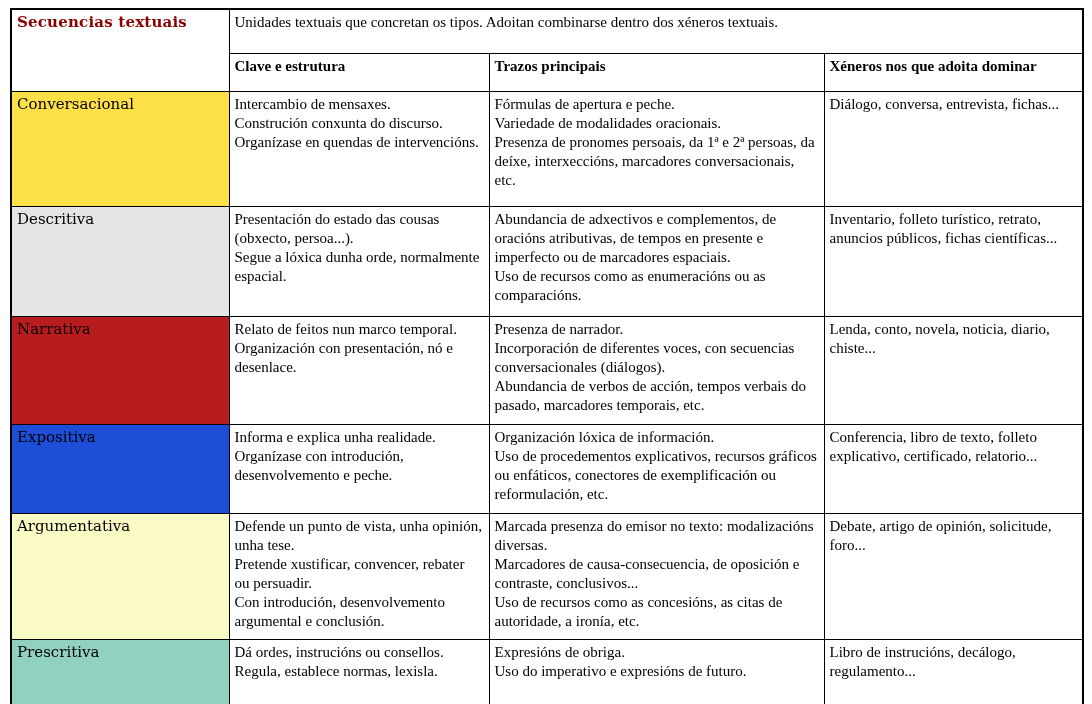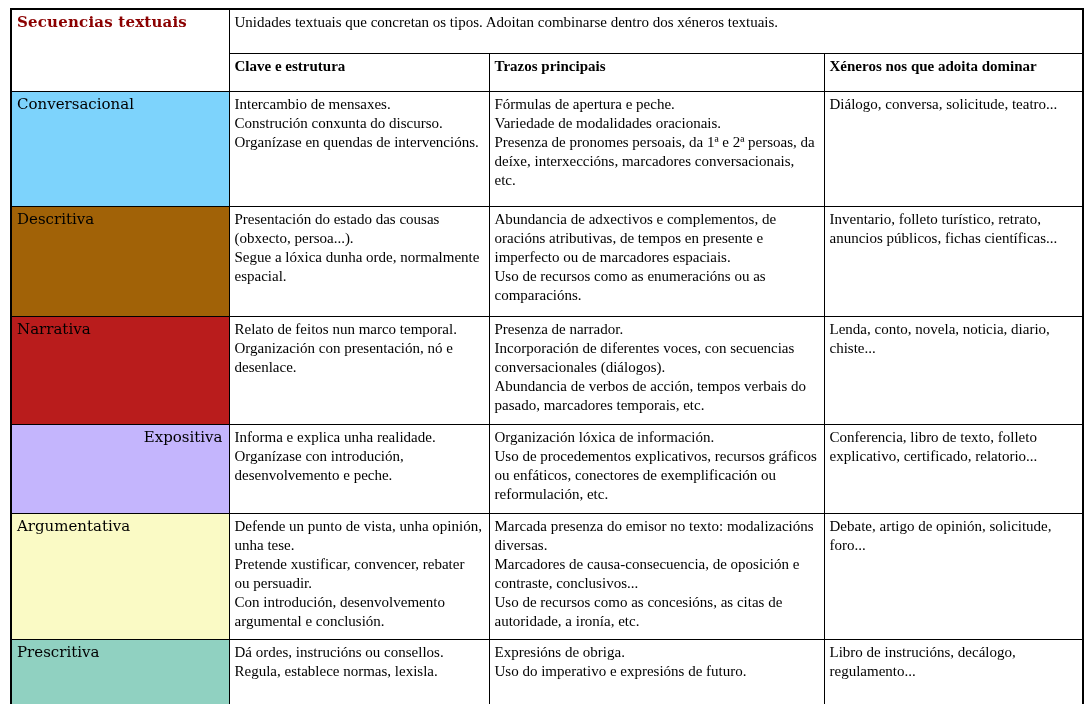--- a/index.html
+++ b/index.html
@@ -61,51 +61,51 @@
       <td class="title-cell" rowspan="2">Secuencias textuais</td>
       <td class="desc-cell" colspan="3">Unidades textuais que concretan os tipos. Adoitan combinarse dentro dos xéneros textuais.</td>
     </tr>
     <tr class="h-cols">
       <td class="col-h">Clave e estrutura</td>
       <td class="col-h">Trazos principais</td>
       <td class="col-h">Xéneros nos que adoita dominar</td>
     </tr>
 
     <tr class="r0">
-      <td class="label-cell" style="background-color: #7dd3fc;">Conversacional</td>
+      <td class="label-cell" style="background-color: #fde047;">Conversacional</td>
       <td class="cell">Intercambio de mensaxes.
 Construción conxunta do discurso.
 Organízase en quendas de intervencións.</td>
       <td class="cell">Fórmulas de apertura e peche.
 Variedade de modalidades oracionais.
 Presenza de pronomes persoais, da 1ª e 2ª persoas, da deíxe, interxeccións, marcadores conversacionais, etc.</td>
-      <td class="cell">Diálogo, conversa, solicitude, teatro...</td>
+      <td class="cell">Diálogo, conversa, entrevista, fichas...</td>
     </tr>
 
     <tr class="r1">
-      <td class="label-cell" style="background-color: #a16207;">Descritiva</td>
+      <td class="label-cell" style="background-color: #e5e5e5;">Descritiva</td>
       <td class="cell">Presentación do estado das cousas (obxecto, persoa...).
 Segue a lóxica dunha orde, normalmente espacial.</td>
       <td class="cell">Abundancia de adxectivos e complementos, de oracións atributivas, de tempos en presente e imperfecto ou de marcadores espaciais.
 Uso de recursos como as enumeracións ou as comparacións.</td>
       <td class="cell">Inventario, folleto turístico, retrato, anuncios públicos, fichas científicas...</td>
     </tr>
 
     <tr class="r2">
       <td class="label-cell" style="background-color: #b91c1c;">Narrativa</td>
       <td class="cell">Relato de feitos nun marco temporal.
 Organización con presentación, nó e desenlace.</td>
       <td class="cell">Presenza de narrador.
 Incorporación de diferentes voces, con secuencias conversacionales (diálogos).
 Abundancia de verbos de acción, tempos verbais do pasado, marcadores temporais, etc.</td>
       <td class="cell">Lenda, conto, novela, noticia, diario, chiste...</td>
     </tr>
 
     <tr class="r3">
-      <td class="label-cell" style="background-color: #c4b5fd; text-align: right;">Expositiva</td>
+      <td class="label-cell" style="background-color: #1d4ed8;">Expositiva</td>
       <td class="cell">Informa e explica unha realidade.
 Organízase con introdución, desenvolvemento e peche.</td>
       <td class="cell">Organización lóxica de información.
 Uso de procedementos explicativos, recursos gráficos ou enfáticos, conectores de exemplificación ou reformulación, etc.</td>
       <td class="cell">Conferencia, libro de texto, folleto explicativo, certificado, relatorio...</td>
     </tr>
 
     <tr class="r4">
       <td class="label-cell" style="background-color: rgb(250, 250, 197);">Argumentativa</td>
       <td class="cell">Defende un punto de vista, unha opinión, unha tese.

